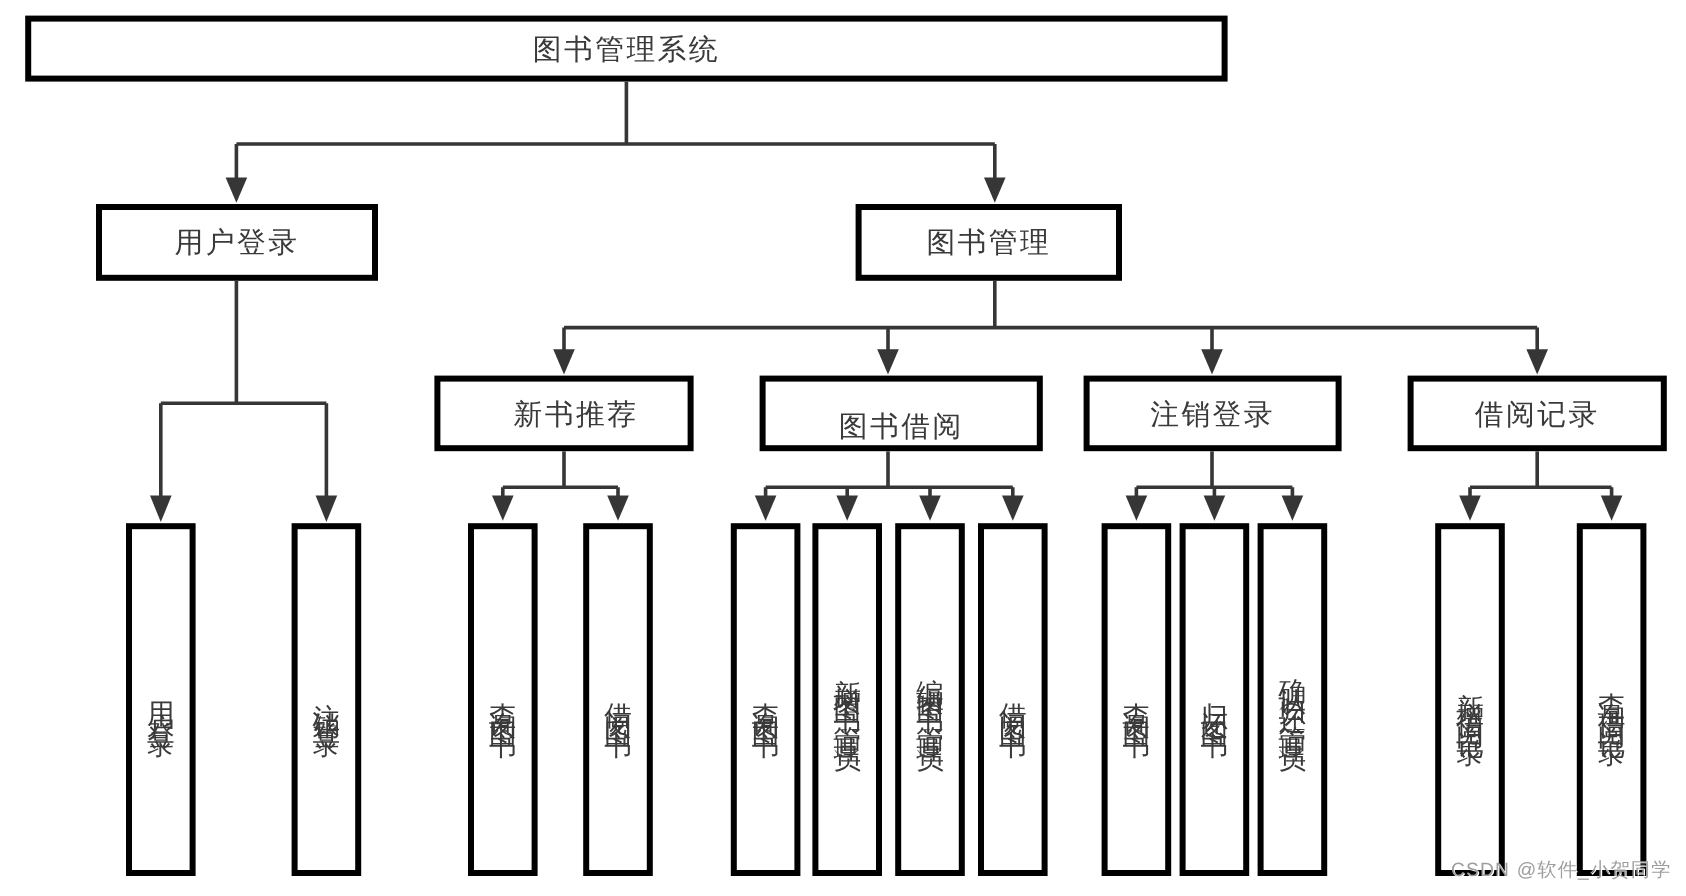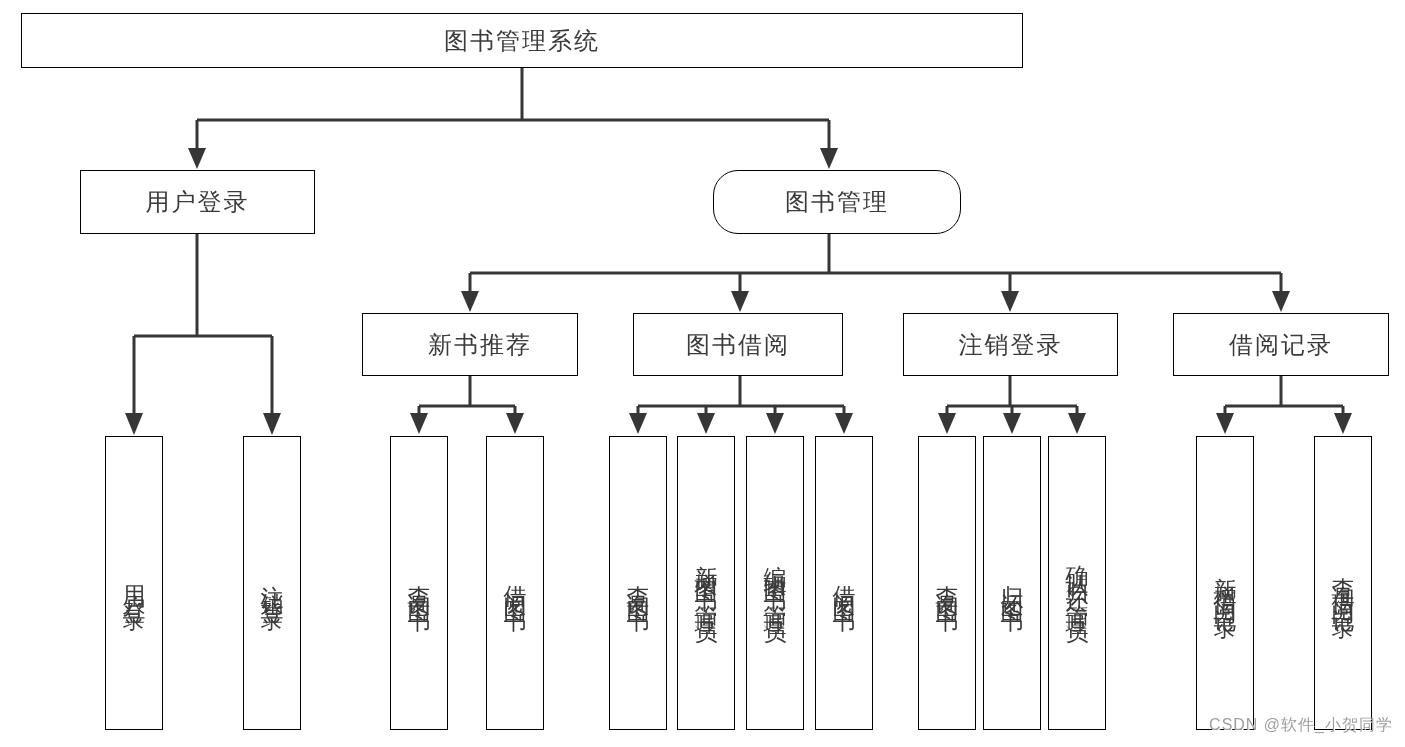--- a/index.html
+++ b/index.html
@@ -2,21 +2,21 @@
 <html><head>
 <meta charset="utf-8">
 <style>
   html,body{margin:0;padding:0;background:#ffffff;}
   .canvas{
     position:relative;width:1405px;height:747px;background:#ffffff;
     font-family:"Liberation Sans","DejaVu Sans",sans-serif;overflow:hidden;
   }
   .connectors{position:absolute;left:0;top:0;width:1405px;height:747px;}
   .node{
-    position:absolute;box-sizing:border-box;border:1px solid #000000;background:#ffffff;
+    position:absolute;box-sizing:border-box;border:5px solid #000000;background:#ffffff;
     display:flex;align-items:center;justify-content:center;color:#3a3a3a;
   }
   .h-node{font-size:24px;letter-spacing:2px;white-space:nowrap;}
   .root{left:21px;top:13px;width:1002px;height:55px;}
   .l2{top:170px;height:64px;}
   .l3{top:313px;height:63px;}
   .leaf{top:436px;height:294px;width:58px;}
   .v-label{
     writing-mode:vertical-rl;text-orientation:mixed;
     font-size:23px;letter-spacing:8px;line-height:1;white-space:nowrap;
@@ -71,28 +71,28 @@
     </g>
   </svg>
 
   <div class="node root h-node">
     <span>图书管理系统</span>
   </div>
 
   <div class="node l2 h-node" style="left:80px;width:235px;">
     <span>用户登录</span>
   </div>
-  <div class="node l2 h-node" style="left:713px;width:248px;border-radius:25px;">
+  <div class="node l2 h-node" style="left:713px;width:222px;">
     <span>图书管理</span>
   </div>
 
   <div class="node l3 h-node" style="left:362px;width:216px;padding-left:20px;">
     <span>新书推荐</span>
   </div>
-  <div class="node l3 h-node" style="left:633px;width:210px;">
+  <div class="node l3 h-node" style="left:633px;width:236px;align-items:flex-end;">
     <span>图书借阅</span>
   </div>
   <div class="node l3 h-node" style="left:903px;width:215px;">
     <span>注销登录</span>
   </div>
   <div class="node l3 h-node" style="left:1173px;width:216px;">
     <span>借阅记录</span>
   </div>
 
   <div class="node leaf" style="left:105px;">

